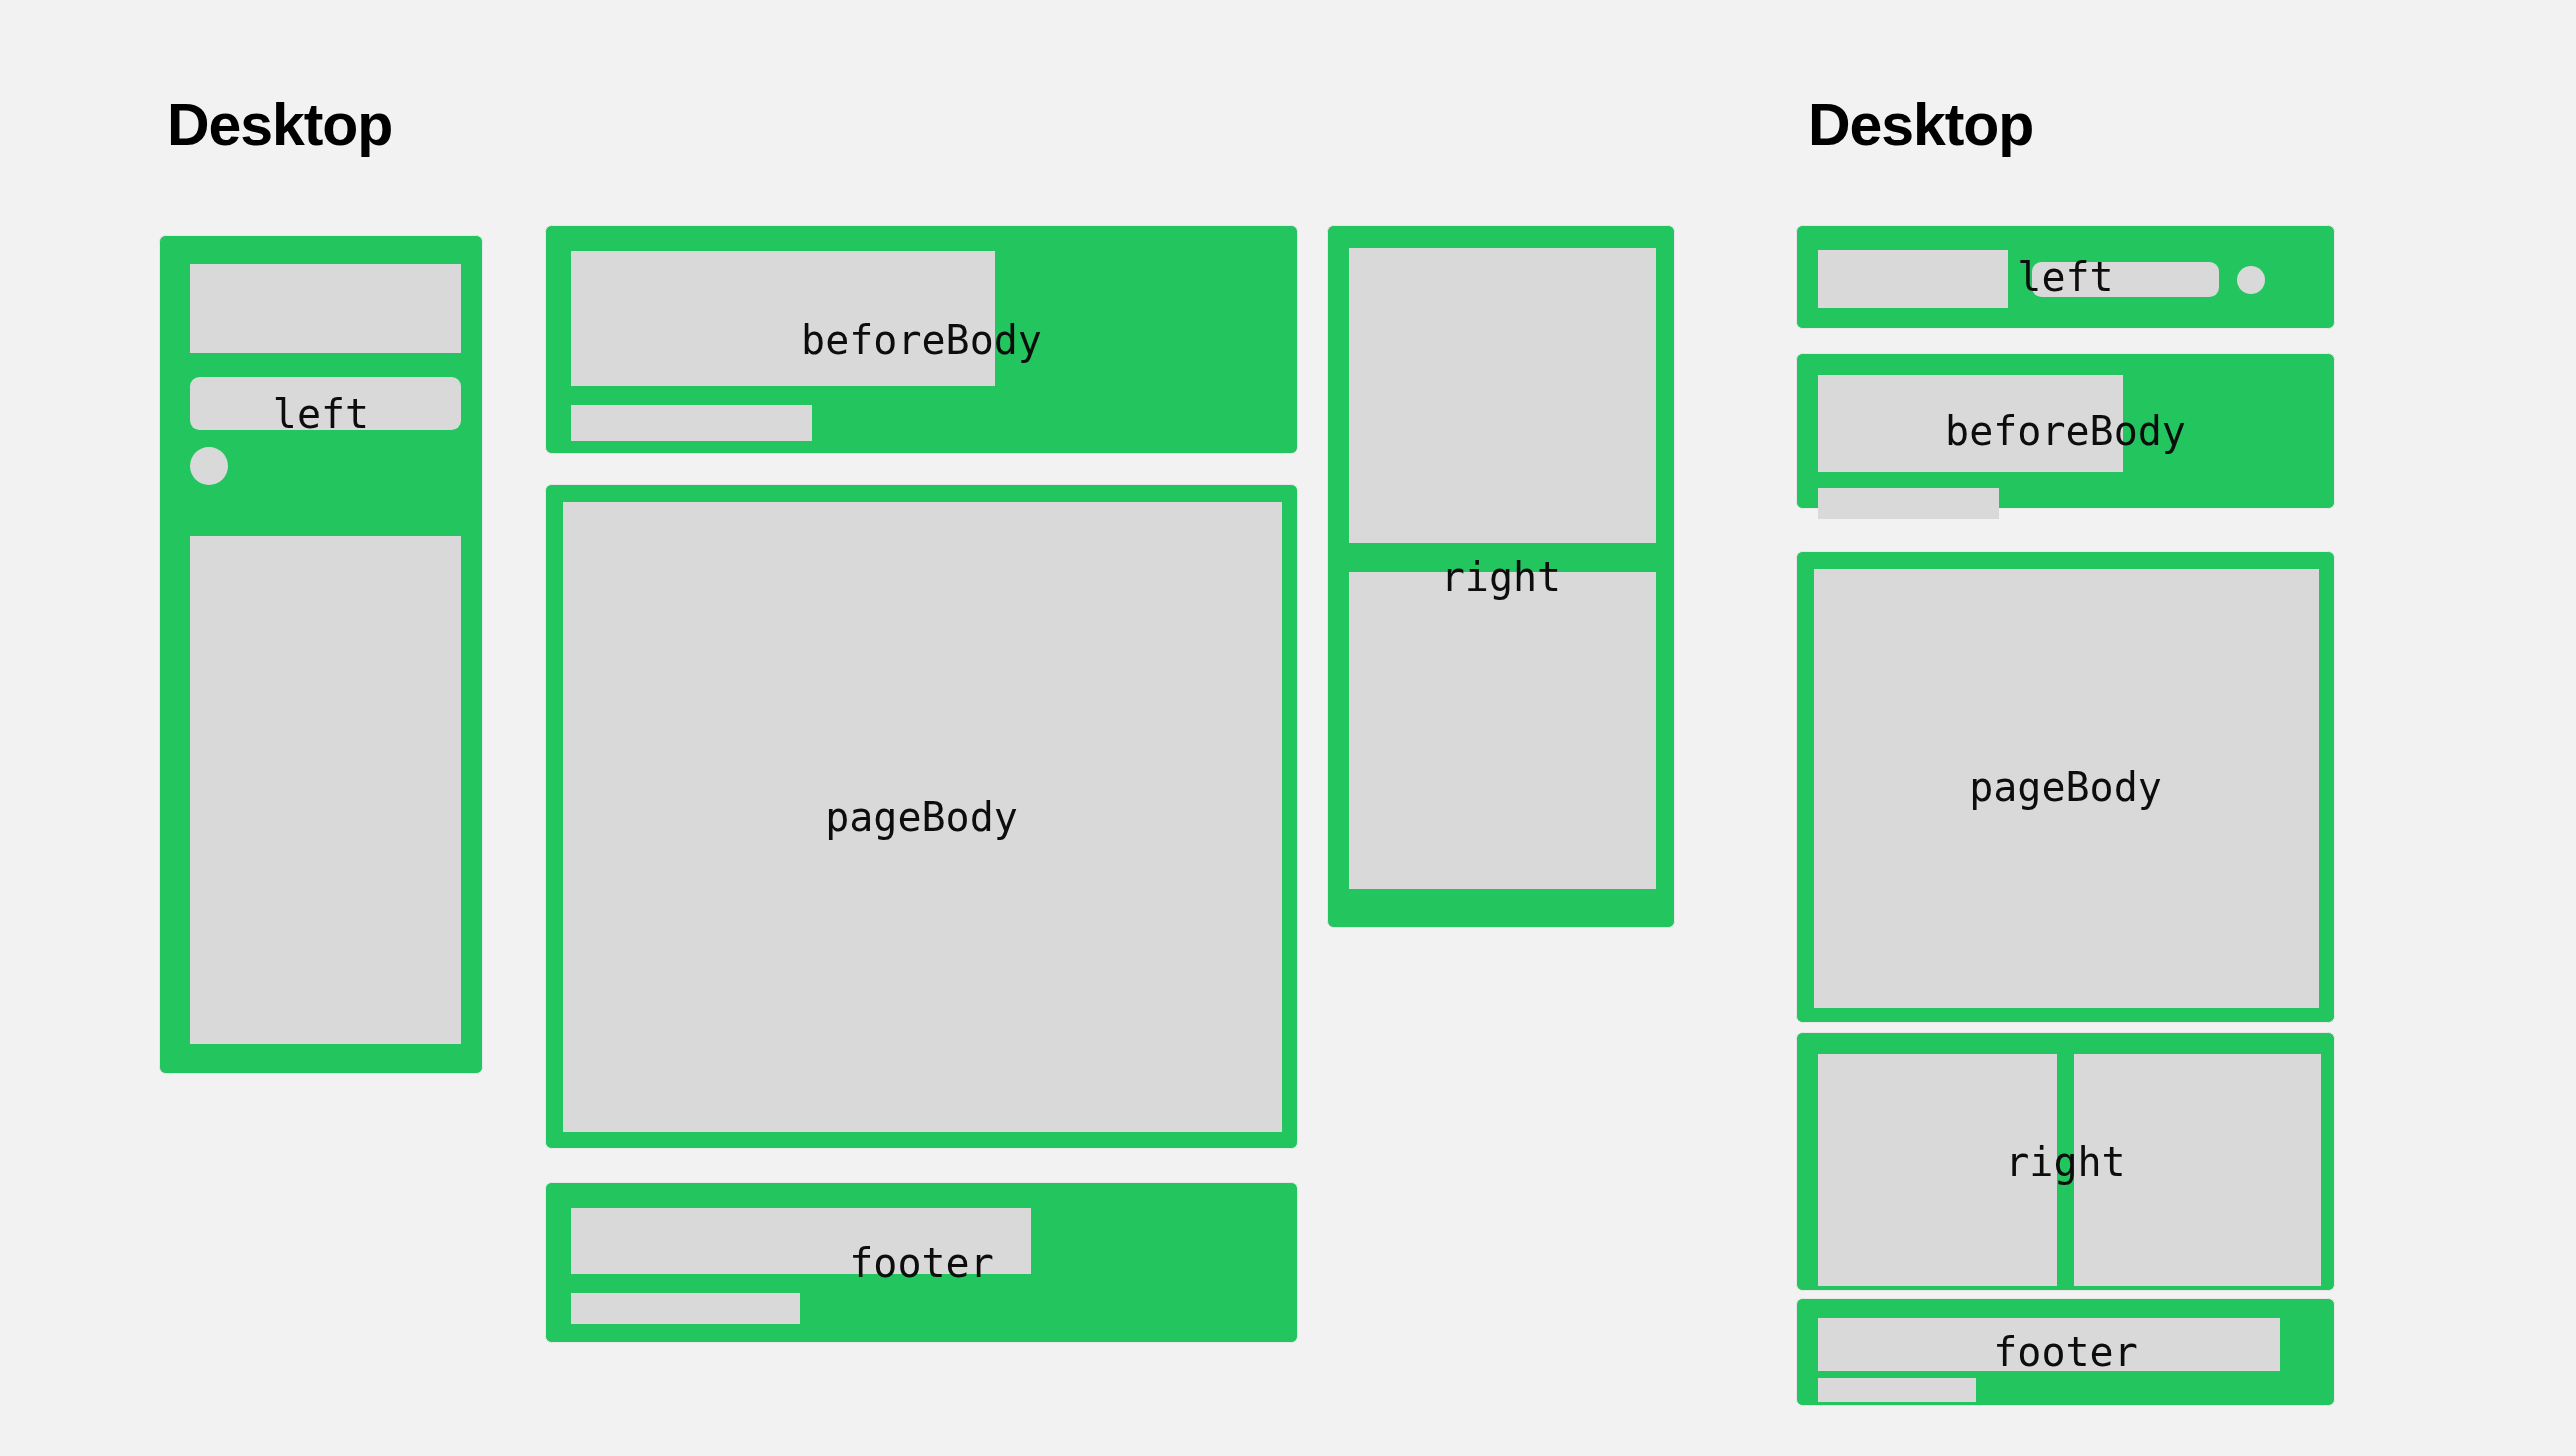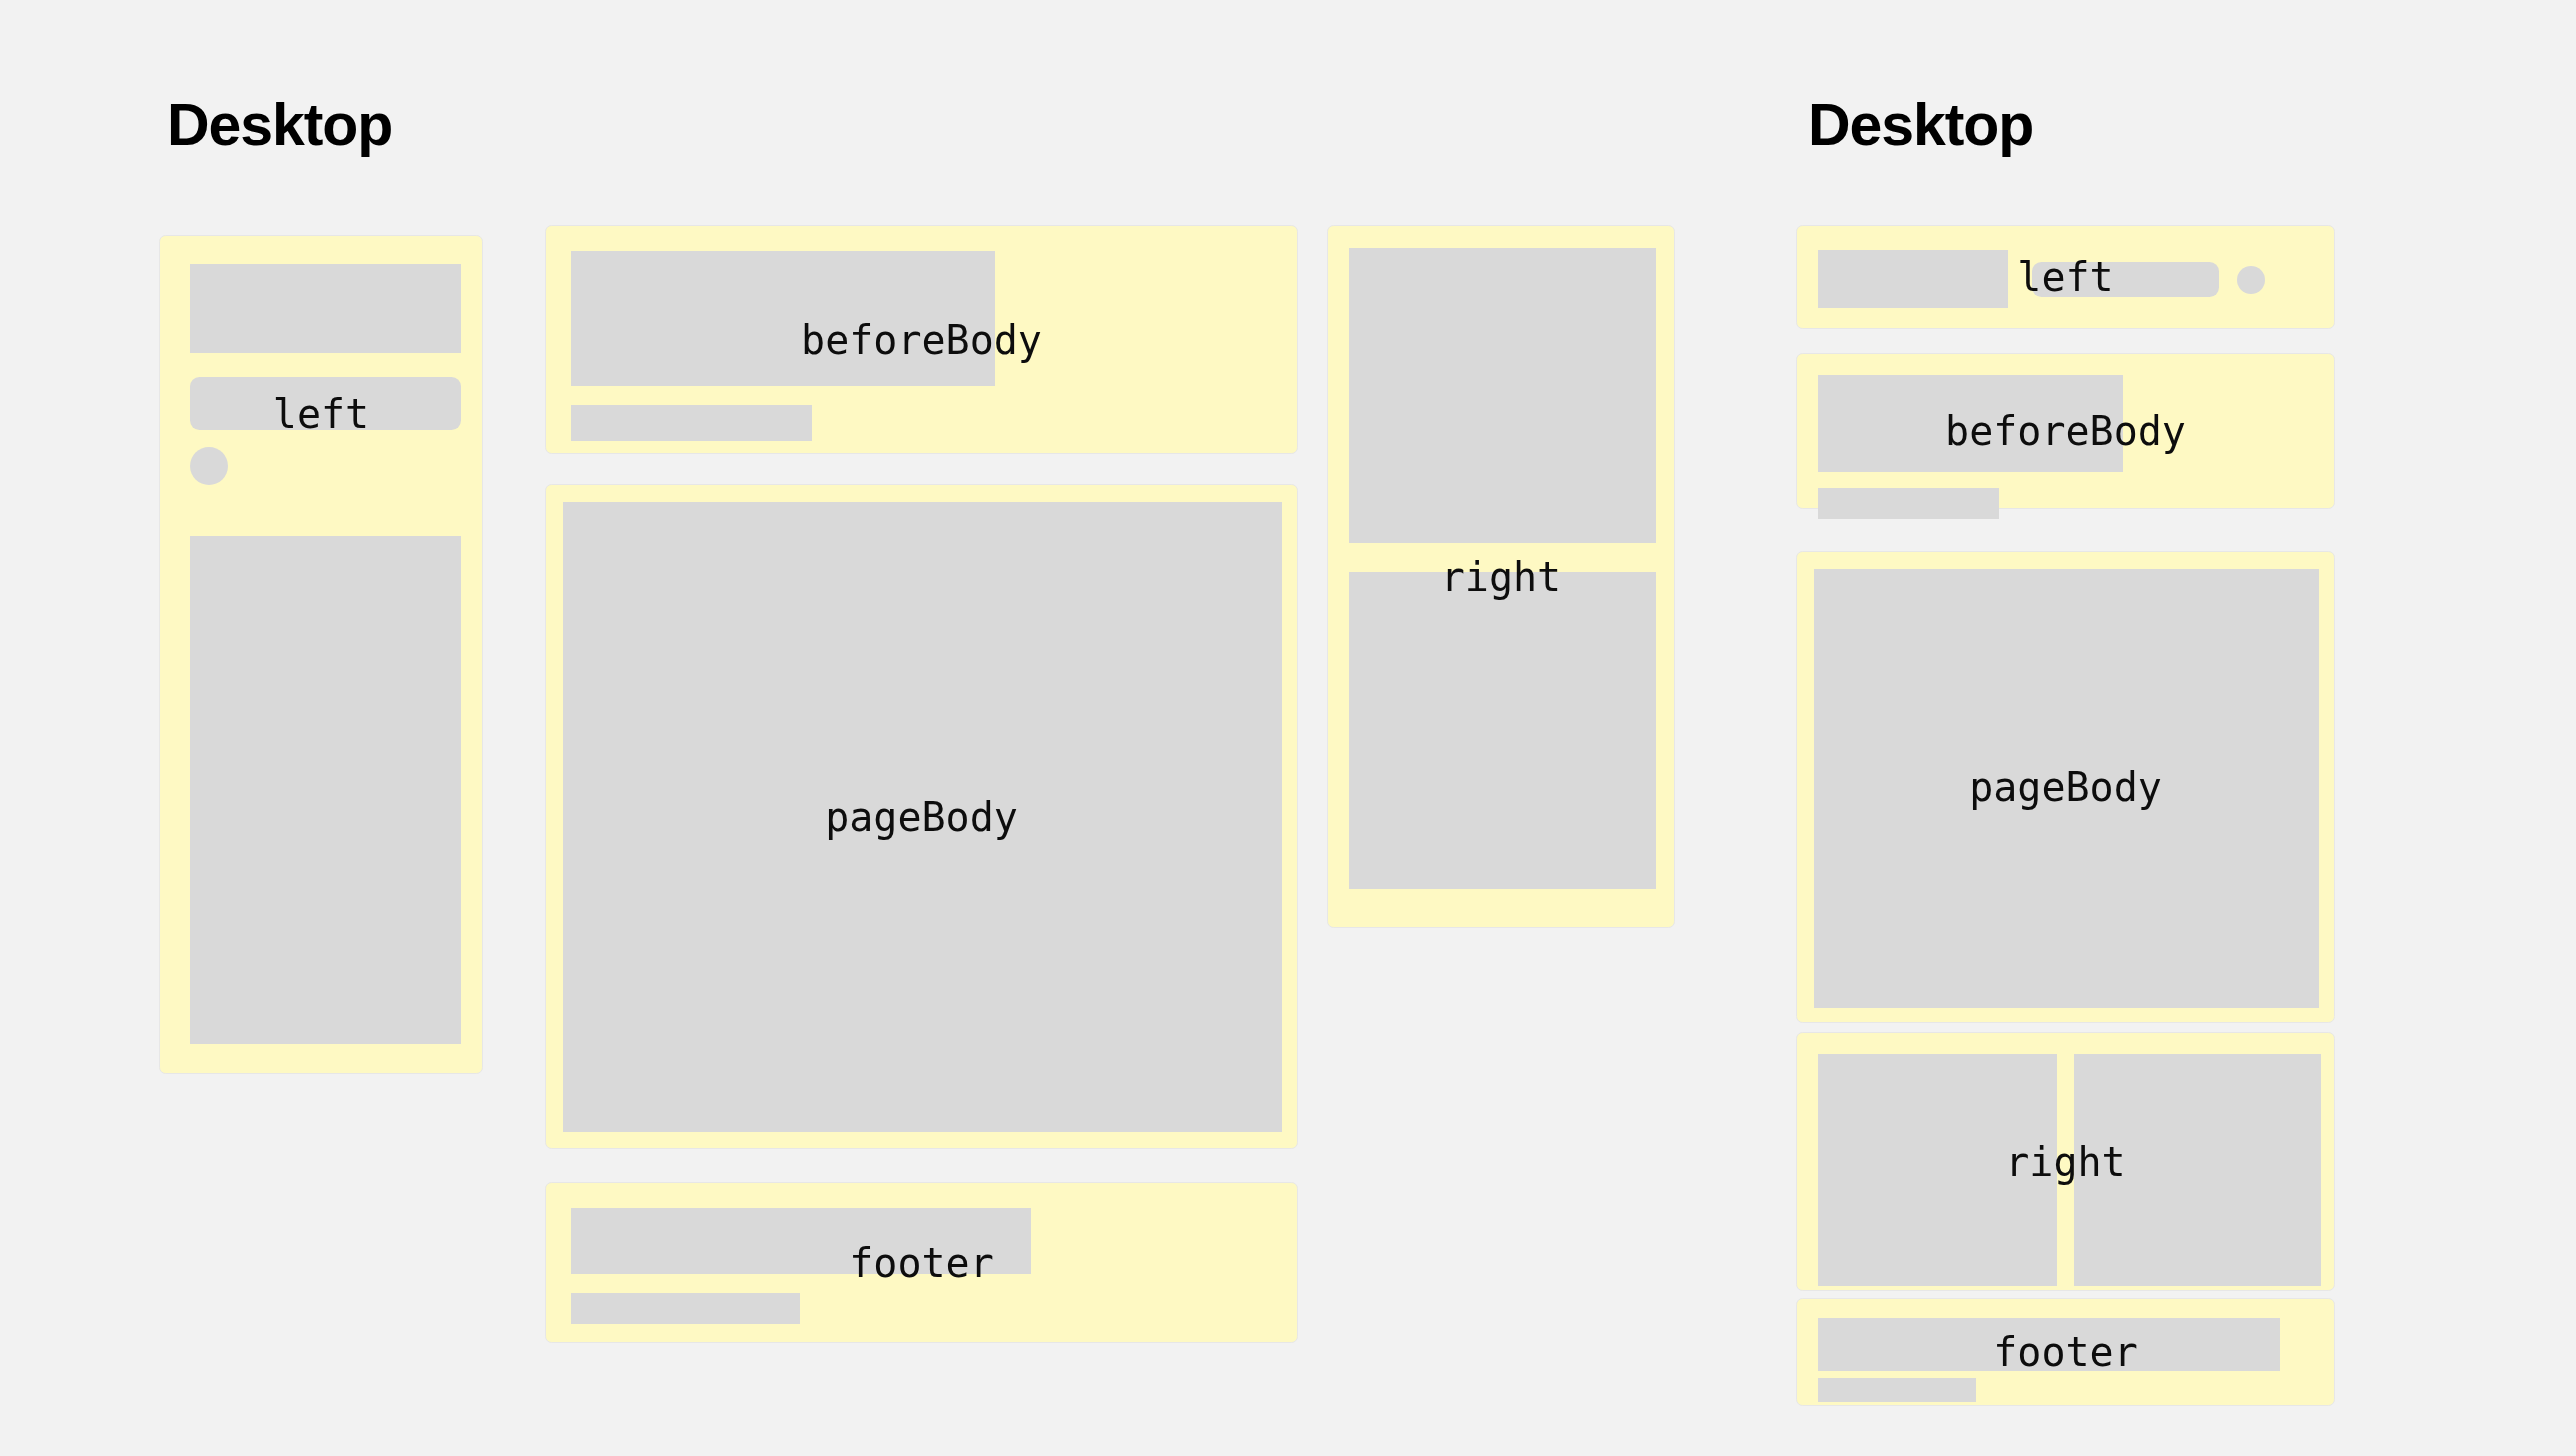--- a/index.html
+++ b/index.html
@@ -30,21 +30,21 @@
     letter-spacing: -1.1px;
     color: #000000;
     white-space: nowrap;
   }
   #title-desktop { left: 143px; top: 72px; }
   #title-mobile  { left: 1784px; top: 72px; }
 
   
   .panel {
     position: absolute;
-    background: #fef9c3;
+    background: #22c55e;
     border: 1.9px solid #e7e7e7;
     border-radius: 6.6px;
   }
 
   
   .blk {
     position: absolute;
     background: #d9d9d9;
   }
   .blk.pill   { border-radius: 9.4px; }

